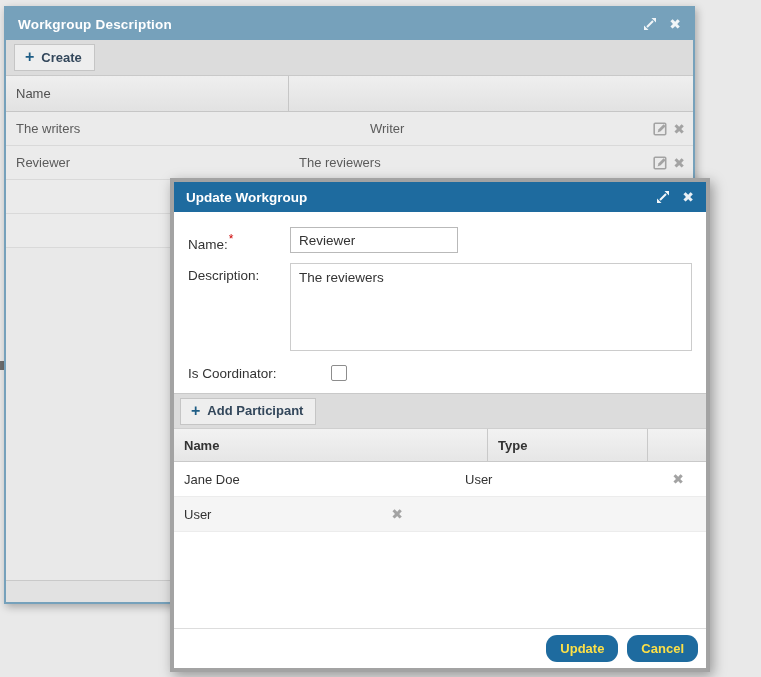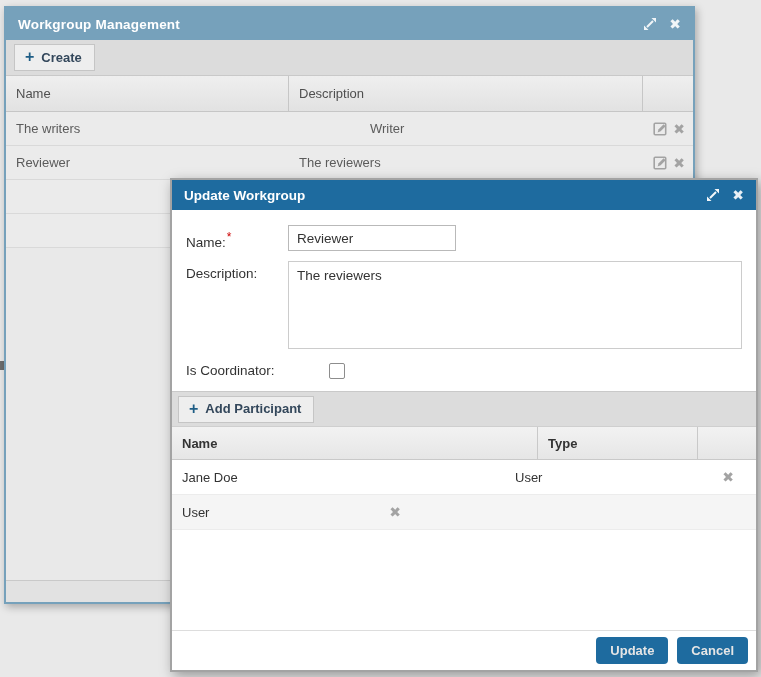--- a/index.html
+++ b/index.html
@@ -70,22 +70,22 @@
   .grid-row .cell { display: flex; align-items: center; padding: 0 10px; overflow: hidden; white-space: nowrap; }
   .row-actions { justify-content: flex-end; gap: 5px; padding-right: 8px !important; }
   .action-icon { color: #a3a3a3; font-weight: bold; font-size: 14px; line-height: 1; cursor: pointer; }
   .action-icon svg { display: block; }
 
   .win-body-empty { flex: 1 1 auto; background: #e9e9e9; }
   .win-footer { height: 22px; background: #e2e2e2; border-top: 1px solid #c9c9c9; flex: 0 0 auto; }
 
   
   .modal {
-    position: absolute; left: 170px; top: 178px; width: 588px; height: 494px;
-    border: 2px solid #a3a3a3; background: #ffffff;
+    position: absolute; left: 170px; top: 178px; width: 540px; height: 494px;
+    border: 4px solid #a3a3a3; background: #ffffff;
     box-shadow: 3px 4px 12px rgba(0,0,0,.35);
     display: flex; flex-direction: column;
   }
   .modal-titlebar {
     height: 30px; background: #1e6b9f; color: #fff;
     display: flex; align-items: center; padding: 0 12px; flex: 0 0 auto;
   }
   .modal-title { font-weight: bold; font-size: 13.5px; }
 
   .modal-form { padding: 15px 14px 12px 14px; flex: 0 0 auto; background: #fff; }
@@ -95,21 +95,21 @@
   .req-mark { color: #cc0000; font-size: 12px; vertical-align: super; margin-left: 1px; }
   .text-input {
     width: 168px; height: 26px; border: 1px solid #b9b9b9; background: #fff;
     padding: 0 8px; font-family: inherit; font-size: 13.5px; color: #333; outline: none;
   }
   .textarea-input {
     flex: 1 1 auto; height: 88px; border: 1px solid #cccccc; background: #fff;
     padding: 6px 8px; font-family: inherit; font-size: 13.5px; color: #333;
     resize: none; outline: none;
   }
-  .coord-row { margin-top: 14px; align-items: flex-start; gap: 41px; }
+  .coord-row { margin-top: 14px; align-items: center; gap: 41px; }
   .coord-row .form-label { padding-top: 0; }
   .checkbox {
     width: 16px; height: 16px; border: 1px solid #8d8d8d; border-radius: 2px;
     background: #fff; display: inline-block; cursor: pointer;
   }
 
   .modal-toolbar {
     height: 36px; background: #dcdcdc; border-top: 1px solid #c9c9c9; border-bottom: 1px solid #cfcfcf;
     display: flex; align-items: center; padding: 0 6px; flex: 0 0 auto;
   }
@@ -131,35 +131,35 @@
   .p-row .cell { display: flex; align-items: center; padding: 0 10px; }
   .p-row.alt { background: #f5f5f5; }
   .p-row .row-actions { justify-content: center; }
 
   .modal-empty { flex: 1 1 auto; background: #fff; }
   .modal-footer {
     flex: 0 0 auto; height: 40px; background: #fff; border-top: 1px solid #dddddd;
     display: flex; align-items: center; justify-content: flex-end; gap: 9px; padding: 0 8px;
   }
   .btn-primary {
-    background: #1e6b9f; color: #e5e5e5; font-weight: bold; font-size: 13px;
+    background: #1e6b9f; color: #fde047; font-weight: bold; font-size: 13px;
     border: none; padding: 6px 14px; height: 27px; min-width: 70px;
-    cursor: pointer; border-radius: 4px; font-family: inherit;
+    cursor: pointer; border-radius: 11px; font-family: inherit;
   }
 </style>
 </head>
 <body>
 
 <div class="stage">
 
   <div class="splitter-notch"></div>
 
   <div class="window">
     <div class="win-titlebar">
-      <span class="win-title">Workgroup Management</span>
+      <span class="win-title">Workgroup Description</span>
       <span class="titlebar-icons">
         <span class="tb-icon">
           <svg width="14" height="14" viewBox="0 0 14 14">
             <g stroke="#fff" stroke-width="2" fill="#fff" opacity="0.9">
               <line x1="4" y1="10" x2="10" y2="4"></line>
               <polygon points="8.5,1 13,1 13,5.5" stroke="none"></polygon>
               <polygon points="1,8.5 1,13 5.5,13" stroke="none"></polygon>
             </g>
           </svg>
         </span>
@@ -169,21 +169,20 @@
 
     <div class="win-toolbar">
       <button class="btn-flat">
         <span class="plus-glyph">+</span>
         <span>Create</span>
       </button>
     </div>
 
     <div class="grid-header">
       <div class="cell win-col-name">Name</div>
-      <div class="cell win-col-desc">Description</div>
       <div class="cell win-col-actions"></div>
     </div>
 
     <div class="grid-row">
       <div class="cell win-col-desc">The writers</div>
       <div class="cell win-col-name">Writer</div>
       <div class="cell win-col-actions row-actions">
         <span class="action-icon">
           <svg width="15" height="15" viewBox="0 0 15 15">
             <rect x="1.2" y="2.2" width="11.5" height="11.5" rx="1" fill="none" stroke="#a3a3a3" stroke-width="1.6"></rect>

